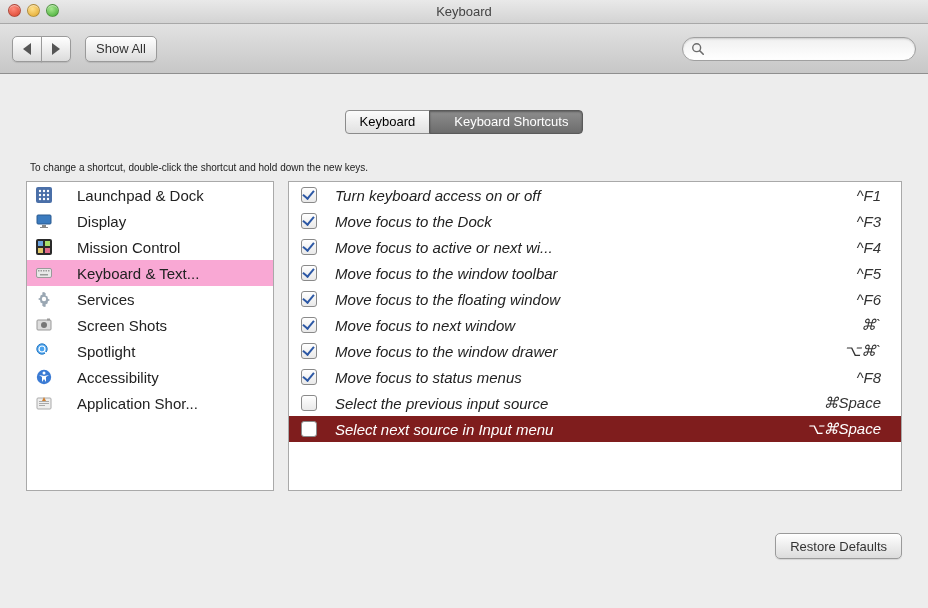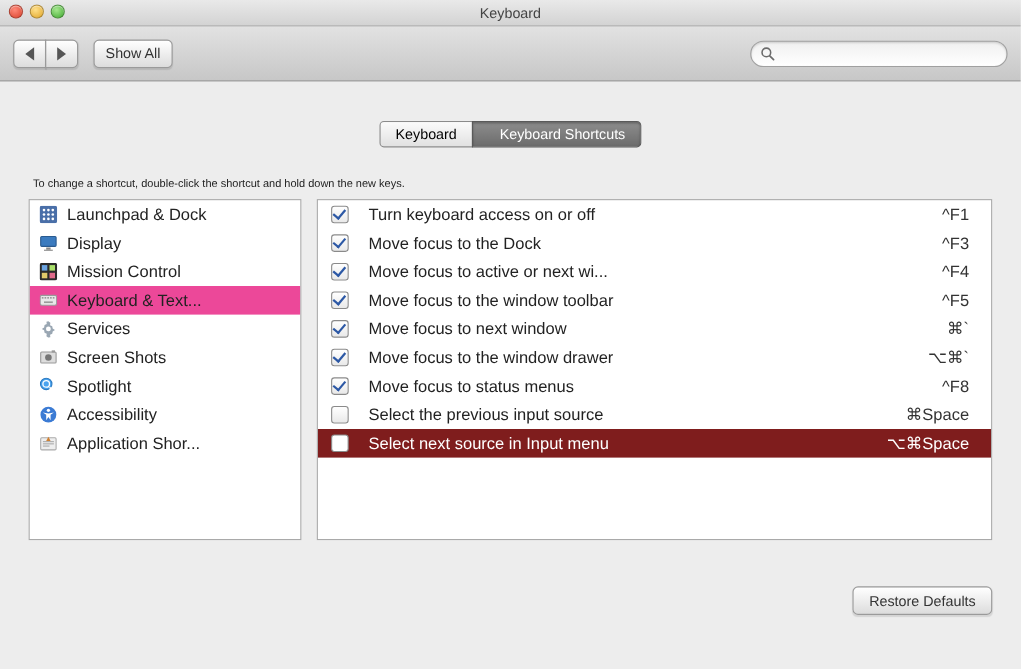--- a/index.html
+++ b/index.html
@@ -91,28 +91,28 @@
     border-top: none;
   }
   .list {
     border: 1px solid #a9a9a9; background:#fff; overflow:hidden;
   }
   .catlist { width: 248px; }
   .shortlist { flex:1; margin-left: 14px; position:relative; }
 
   .catlist ul { list-style:none; }
   .catlist li {
-    display:flex; align-items:center; gap:8px;
+    display:flex; align-items:center; gap:24px;
     height: 26px; padding: 0 8px 0 8px;
     font-size: 15px; color:#222;
   }
-  .catlist li.sel { background:#ec4899; }
+  .catlist li.sel { background:#f9a8d4; }
   .catlist .cicon { width:18px; height:18px; border-radius:2px; flex:0 0 18px; display:flex; align-items:center; justify-content:center; }
 
-  .shortlist .rows { position:absolute; inset:0; overflow-y:auto; }
+  .shortlist .rows { position:absolute; inset:0; overflow-y:auto;font-style:italic; }
   .shortlist .rows::-webkit-scrollbar { width: 16px; }
   .shortlist .rows::-webkit-scrollbar-track { background: linear-gradient(to right,#e9e9e9,#f7f7f7); border-left:1px solid #c7c7c7; }
   .shortlist .rows::-webkit-scrollbar-thumb { background: linear-gradient(to right,#bfd6f0,#8fb3dd); border:1px solid #7d9bc0; border-radius:8px; }
 
   .row {
     display:flex; align-items:center;
     height: 26px; padding: 0 20px 0 8px;
     font-size: 15px; color:#222;
   }
   .row .cb { width:16px; height:16px; margin: 0 18px 0 4px; border:1px solid #8a8a8a; border-radius:3px; background:linear-gradient(#fff,#e9e9e9); position:relative; flex:0 0 16px; }
@@ -311,20 +311,25 @@
             <span class="txt">Move focus to active or next wi...</span>
             <span class="key">^F4</span>
           </div>
           <div class="row">
             <span class="cb checked"></span>
             <span class="txt">Move focus to the window toolbar</span>
             <span class="key">^F5</span>
           </div>
           <div class="row">
             <span class="cb checked"></span>
+            <span class="txt">Move focus to the floating window</span>
+            <span class="key">^F6</span>
+          </div>
+          <div class="row">
+            <span class="cb checked"></span>
             <span class="txt">Move focus to next window</span>
             <span class="key">⌘`</span>
           </div>
           <div class="row">
             <span class="cb checked"></span>
             <span class="txt">Move focus to the window drawer</span>
             <span class="key">⌥⌘`</span>
           </div>
           <div class="row">
             <span class="cb checked"></span>

